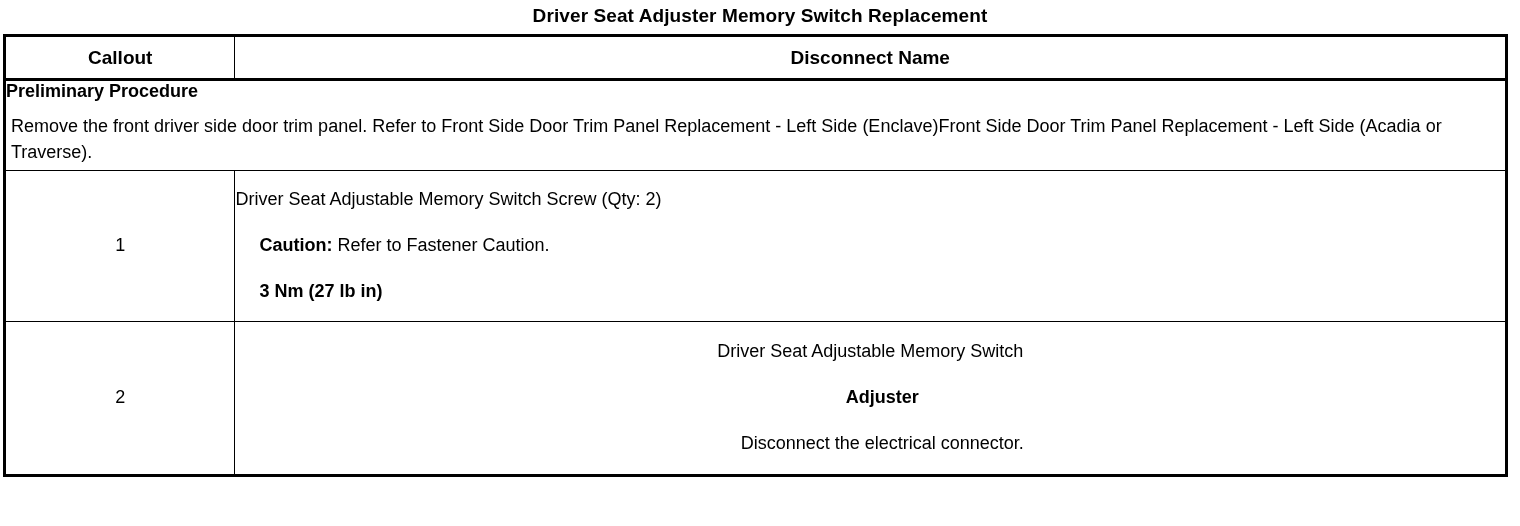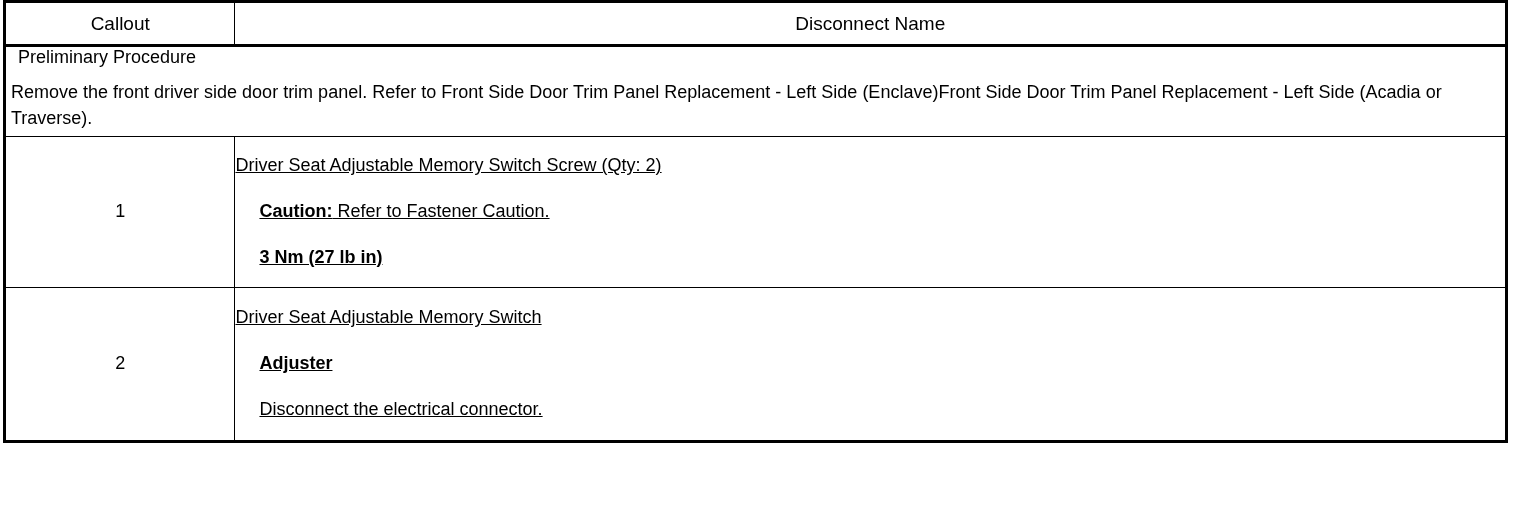--- a/index.html
+++ b/index.html
@@ -47,77 +47,77 @@
   .proc-table td {
     border: 1px solid #000;
     vertical-align: middle;
     padding: 0;
   }
 
   
   .hdr-cell {
     text-align: center;
     font-size: 19px;
-    font-weight: normal;
+    font-weight: bold;
     height: 41px;
     line-height: 41px;
     border-bottom: 3px solid #000 !important;
   }
 
   
   .prelim-cell {
     padding: 9px 6px 12px 7px;
     border-bottom: 1px solid #000 !important;
     vertical-align: top;
   }
   .prelim-head {
     font-size: 18px;
-    font-weight: normal;
+    font-weight: bold;
     line-height: 1.15;
-    margin: 0 0 11px 12px;
+    margin: 0 0 11px 0;
   }
   .prelim-body {
     font-size: 18px;
     line-height: 1.45;
     margin: 5px;
   }
 
   
   .callout-cell {
     text-align: center;
     font-size: 18px;
     font-weight: normal;
     vertical-align: middle;
   }
 
   
   .comp-cell {
     padding: 9px 6px 9px 7px;
     vertical-align: top;
-    text-decoration: underline;
   }
   .comp-line {
     font-size: 18px;
     line-height: 1.2;
     margin: 0 0 0 0;
   }
   .comp-line + .comp-line {
     margin-top: 24px;
     padding-left: 24px;
   }
   .b { font-weight: bold; }
 
   .row1 td { height: 150px; }
-  .row2 td { height: 152px; }
+  .row2 td { height: 152px; text-align: center; }
 </style>
 </head>
 <body>
 
 <div class="page">
 
+  <div class="doc-title">Driver Seat Adjuster Memory Switch Replacement</div>
 
   <table class="proc-table">
     <colgroup>
       <col class="c-callout">
       <col class="c-name">
     </colgroup>
     <thead>
       <tr>
         <th class="hdr-cell">Callout</th>
         <th class="hdr-cell">Disconnect Name</th>

